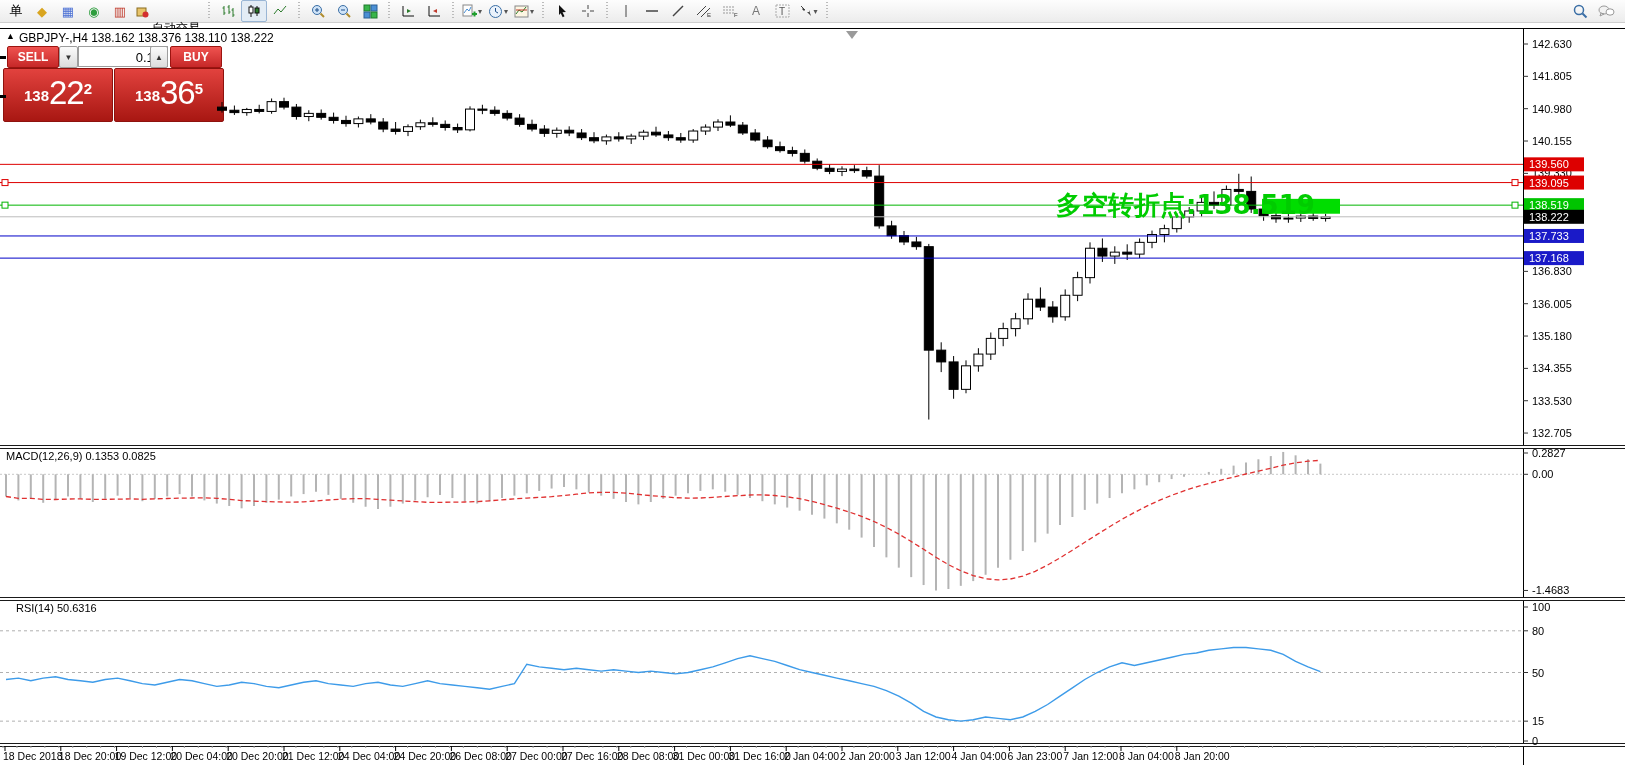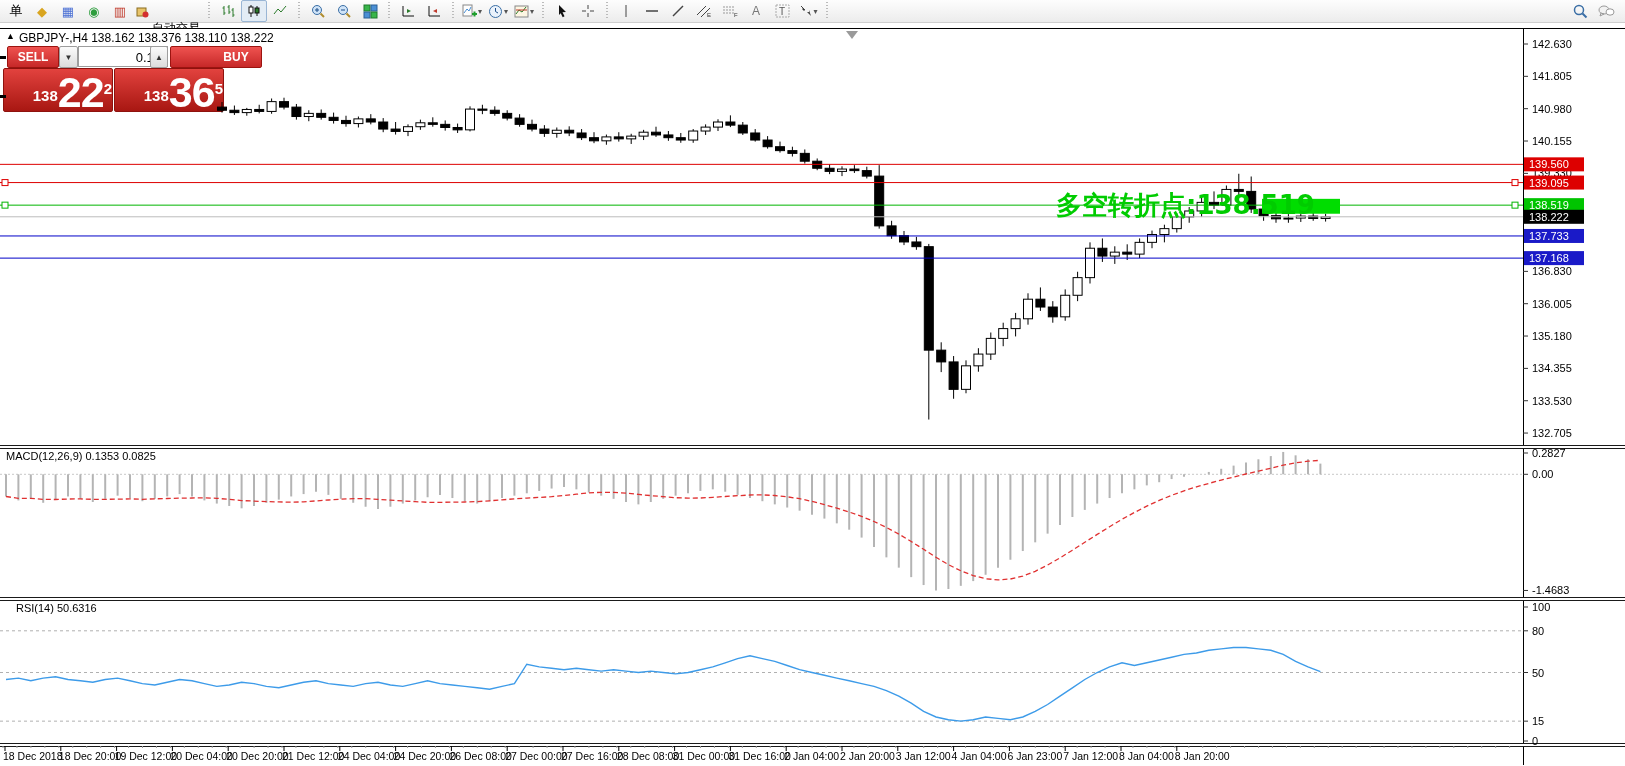--- a/index.html
+++ b/index.html
@@ -40,28 +40,28 @@
            border:1px solid #9c1410;border-radius:2px;}
   .sell-sm{position:absolute;left:4px;top:2px;width:50px;height:20px;}
   .dd-btn{position:absolute;left:56px;top:2px;width:17px;height:20px;background:linear-gradient(#fbfbfb,#dcdcdc);
           border:1px solid #9d9d9d;border-radius:2px;font-size:8px;color:#333;
           display:flex;align-items:center;justify-content:center;}
   .vol-box{position:absolute;left:75px;top:2px;width:70px;height:18px;background:#fff;
            border:1px solid #9d9d9d;font-size:13px;color:#000;text-align:right;padding:1px 6px 0 12px;}
   .up-btn{position:absolute;left:147px;top:2px;width:16px;height:20px;background:linear-gradient(#fbfbfb,#dcdcdc);
           border:1px solid #9d9d9d;border-radius:2px;font-size:8px;color:#333;
           display:flex;align-items:center;justify-content:center;}
-  .buy-sm{position:absolute;left:167px;top:2px;width:50px;height:20px;padding-left:40px;}
+  .buy-sm{position:absolute;left:167px;top:2px;width:50px;height:20px;}
   .big-box{position:absolute;top:24px;height:40px;background:linear-gradient(#e2423e,#a81712);
            border:1px solid #8e120e;border-radius:2px;color:#fff;display:flex;align-items:flex-end;
-           justify-content:flex-end;padding-bottom:2px;}
+           justify-content:center;padding-bottom:12px;}
   .sell-big{left:0;width:108px;}
   .buy-big{left:111px;width:108px;}
   .bp-pre{font-size:15px;font-weight:bold;line-height:26px;}
-  .bp-big{font-size:43px;font-weight:bold;line-height:33px;letter-spacing:-1px;}
+  .bp-big{font-size:33px;font-weight:normal;line-height:33px;letter-spacing:-1px;}
   .bp-sup{font-size:15px;font-weight:bold;line-height:40px;vertical-align:top;}
   .edge-mark{position:absolute;left:0;width:6px;height:3px;background:#000;}
 </style>
 </head>
 <body>
 <div id="app">
 
 <div class="toolbar">
   <div class="tb-group">
     <span class="tb-btn" style="font-size:13px;color:#000;">单</span>

